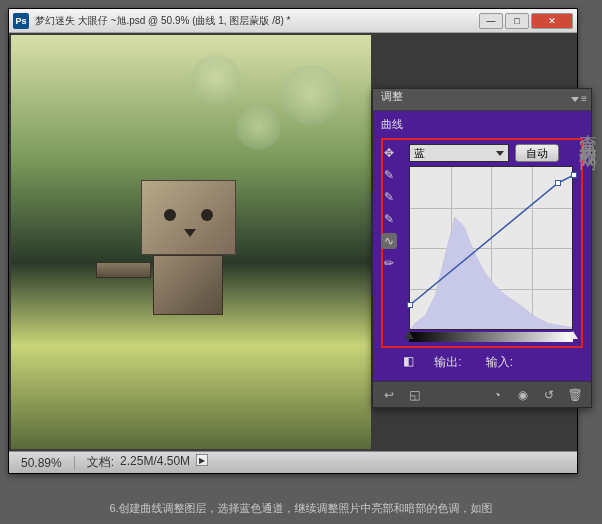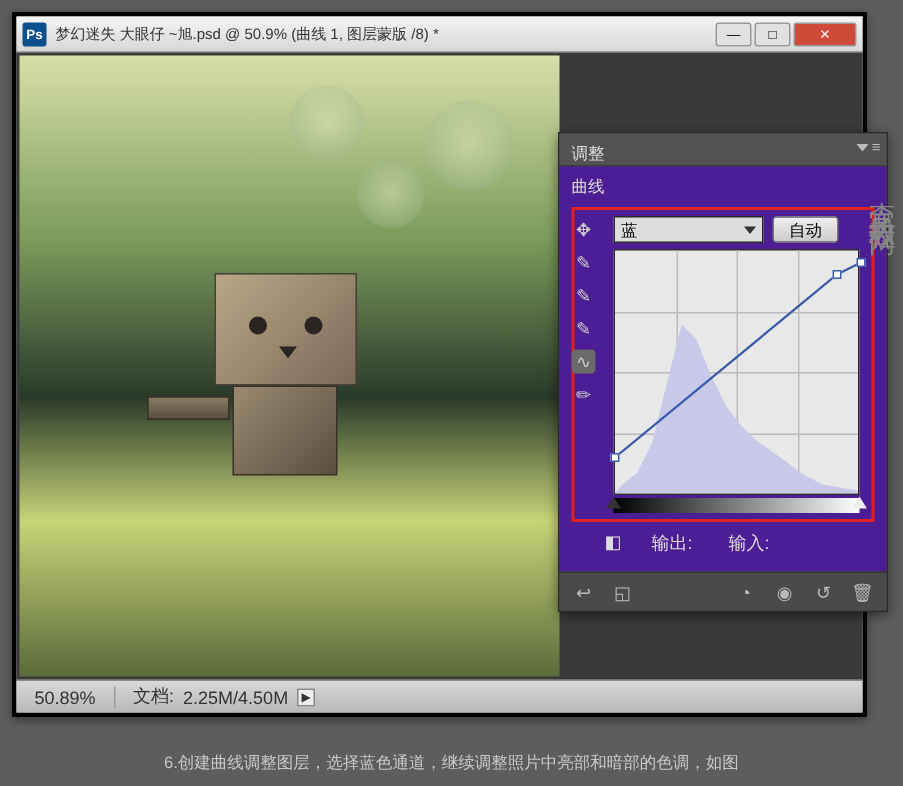--- a/index.html
+++ b/index.html
@@ -1,17 +1,17 @@
 <!DOCTYPE html>
 <html><head>
 <meta charset="utf-8">
 <style>
 *{margin:0;padding:0;box-sizing:border-box;font-family:"Microsoft YaHei",Arial,sans-serif;font-size:12px}
 body{background:#5d5d5d;width:602px;height:524px;position:relative;overflow:hidden}
-.main-window{position:absolute;top:8px;left:8px;width:570px;background:#cfcfcf;border:3px solid #000000;box-shadow:0 2px 6px rgba(0,0,0,.4)}
+.main-window{position:absolute;top:8px;left:8px;width:570px;background:#cfcfcf;border:1px solid #000000;box-shadow:0 2px 6px rgba(0,0,0,.4)}
 .titlebar{height:24px;background:linear-gradient(#f5f5f5,#d8d8d8);display:flex;align-items:center;padding:0 4px;border-bottom:1px solid #a0a0a0}
 .ps-icon{width:16px;height:16px;background:#0b4f8c;color:#fff;font-size:9px;font-weight:bold;display:flex;align-items:center;justify-content:center;border-radius:2px;margin-right:6px}
 .title-text{flex:1;color:#333;font-size:10px}
 .win-btns{display:flex;gap:2px}
 .win-btn{width:24px;height:16px;background:#e0e0e0;border:1px solid #999;border-radius:2px;font-size:9px;display:flex;align-items:center;justify-content:center;cursor:pointer}
 .win-close{background:#d04a3a;color:#fff;width:42px}
 .canvas-area{height:418px;position:relative;background:#3a3a3a;padding:2px}
 .photo{width:360px;height:414px;position:relative;overflow:hidden;background:linear-gradient(180deg,#d8dfa8 0%,#7a9a5a 30%,#2a3a2a 55%,#c8d478 75%,#5a6a3a 100%)}
 .bokeh{position:absolute;border-radius:50%;background:radial-gradient(circle,rgba(220,230,180,.5),rgba(100,140,120,.2))}
 .b1{width:60px;height:60px;top:30px;right:30px}
@@ -20,25 +20,25 @@
 .danbo{position:absolute;top:145px;left:130px}
 .d-head{width:95px;height:75px;background:linear-gradient(135deg,#b8a888,#7a6a58);border:1px solid #4a4038;position:relative}
 .d-eye{position:absolute;width:12px;height:12px;background:#2a2520;border-radius:50%;top:28px}
 .d-eye.l{left:22px}.d-eye.r{right:22px}
 .d-mouth{position:absolute;width:0;height:0;border-left:6px solid transparent;border-right:6px solid transparent;border-top:8px solid #2a2520;top:48px;left:42px}
 .d-body{width:70px;height:60px;background:linear-gradient(135deg,#9a8a70,#5a4e40);margin-left:12px;border:1px solid #3a3028}
 .d-arm{position:absolute;width:55px;height:16px;background:linear-gradient(#8a7a62,#5a4e40);top:82px;left:-45px;border:1px solid #3a3028}
 .watermark{position:absolute;bottom:28px;left:50%;transform:translateX(-50%);color:#e8b8e8;font-size:14px;font-style:italic;text-shadow:1px 1px 2px #4a2a4a,0 0 4px #fff}
 .statusbar{height:22px;background:linear-gradient(#d8d8d8,#b8b8b8);display:flex;align-items:center;border-top:1px solid #888;font-size:11px;color:#333}
 .zoom{padding:0 12px;border-right:1px solid #999}
-.docinfo{padding:0 12px;display:flex;align-items:center;gap:6px}
+.docinfo{padding:0 12px;display:flex;gap:6px}
 .sb-arrow{width:12px;height:12px;border:1px solid #888;background:#eee;font-size:8px;display:flex;align-items:center;justify-content:center}
 
 .panel{position:absolute;top:88px;left:372px;width:220px;background:#535353;border:1px solid #2a2a2a;box-shadow:0 2px 8px rgba(0,0,0,.5)}
-.panel-tab{height:22px;background:#535353;display:flex;align-items:flex-end;padding:0 8px;border-bottom:1px solid #3a3a3a}
+.panel-tab{height:22px;background:#535353;display:flex;align-items:flex-start;padding:0 8px;border-bottom:1px solid #3a3a3a}
 .panel-tab span{color:#ddd;font-size:11px}
 .panel-menu{position:absolute;right:4px;top:4px;color:#bbb;font-size:10px;cursor:pointer}
 .panel-menu::before{content:"";display:inline-block;width:0;height:0;border-left:4px solid transparent;border-right:4px solid transparent;border-top:5px solid #bbb;margin-right:2px}
 .panel-body{padding:6px 8px 10px;background:#4c1d95}
 .row{display:flex;align-items:center;gap:6px;margin-bottom:6px}
 .label{color:#ddd;font-size:11px;min-width:28px}
 .dropdown{flex:1;height:18px;background:#ddd;border:1px solid #2a2a2a;display:flex;align-items:center;padding:0 4px;font-size:11px;position:relative;cursor:pointer}
 .dropdown::after{content:"";position:absolute;right:4px;width:0;height:0;border-left:4px solid transparent;border-right:4px solid transparent;border-top:5px solid #333}
 .redbox{border:2px solid #d22;padding:4px;margin-top:2px}
 .tools-col{position:absolute;left:8px;top:56px;display:flex;flex-direction:column;gap:6px}

